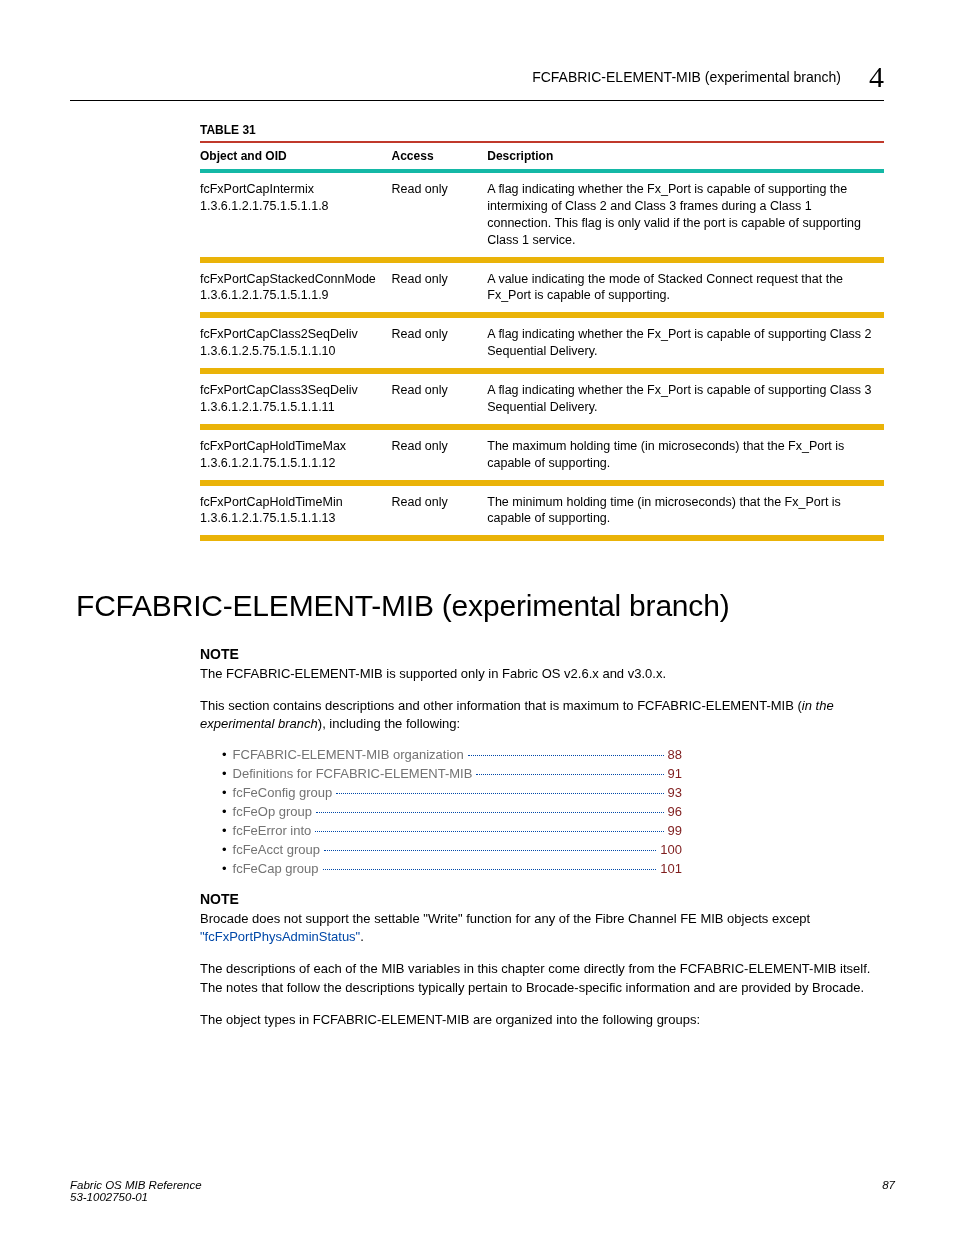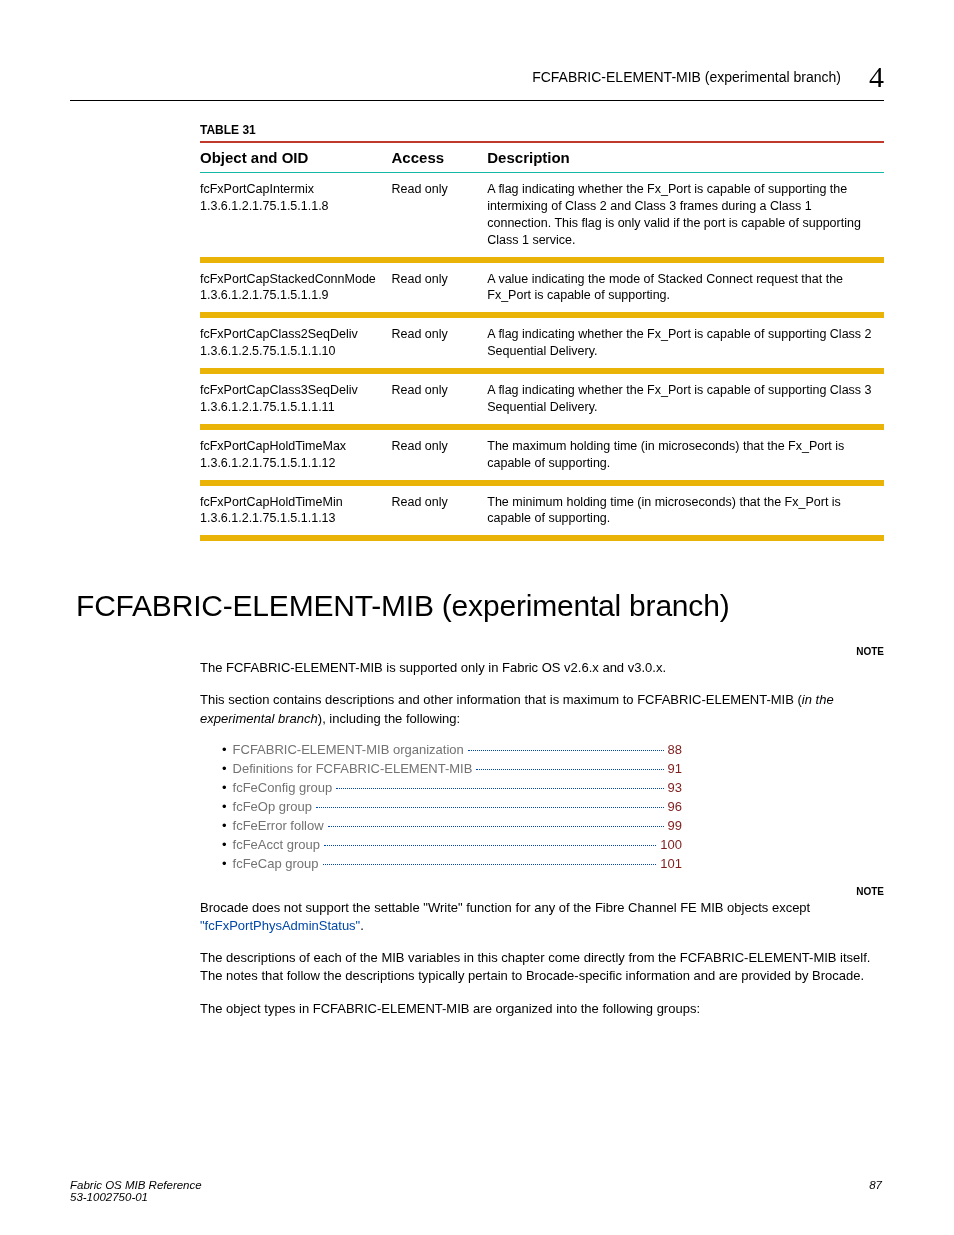--- a/index.html
+++ b/index.html
@@ -24,23 +24,23 @@
   }
   .header-title { font-size: 14px; }
   .chapter-num { font-size: 30px; font-weight: normal; font-family: Georgia, serif; }
   .content { margin-left: 130px; margin-right: 0; }
   .table-label { font-weight: bold; font-size: 12px; margin-bottom: 4px; }
   table { border-collapse: collapse; width: 100%; font-size: 12.5px; }
   .top-rule { border-top: 2px solid #c0392b; }
   th {
     text-align: left;
     font-weight: bold;
-    font-size: 15px;
+    font-size: 12px;
     padding: 6px 8px 6px 0;
-    border-bottom: 1px solid #14b8a6;
+    border-bottom: 4px solid #14b8a6;
     vertical-align: top;
   }
   td {
     text-align: left;
     padding: 8px 8px 8px 0;
     border-bottom: 6px solid #eab308;
     vertical-align: top;
     line-height: 1.35;
   }
   td.col-obj { width: 28%; }
@@ -49,42 +49,42 @@
   .obj-name { display: block; }
   .obj-oid { display: block; }
   .section-heading {
     font-family: "Arial Narrow", Arial, sans-serif;
     font-size: 30px;
     font-weight: normal;
     margin: 48px 0 22px 6px;
     font-stretch: condensed;
     letter-spacing: -0.2px;
   }
-  .note-label { font-weight: bold; font-size: 10px; display: block; text-align: right; }
+  .note-label { font-weight: bold; font-size: 14px; display: block; }
   .para { margin-bottom: 14px; line-height: 1.4; }
   .toc { list-style: none; margin: 12px 0 14px 22px; font-size: 13px; }
   .toc li { display: flex; align-items: baseline; margin: 4px 0; max-width: 460px; }
   .toc .bullet { margin-right: 6px; }
   .toc a { color: #737373; text-decoration: none; }
   .toc .dots {
     flex: 1;
     border-bottom: 1px dotted #0048a8;
     margin: 0 4px;
     position: relative;
     top: -3px;
   }
   .toc .pg { color: #7f1d1d; }
   .link { color: #0048a8; }
   .bullets { list-style: disc; margin: 10px 0 10px 30px; }
   .bullets li { margin: 8px 0; }
   .footer {
     position: absolute;
     bottom: 32px;
     left: 70px;
-    right: 72px;
+    right: 59px;
     display: flex;
     justify-content: space-between;
     font-style: italic;
     font-size: 11.5px;
   }
 </style>
 </head>
 <body>
 
 <div class="header">
@@ -190,21 +190,21 @@
         <span class="pg">93</span>
       </li>
       <li>
         <span class="bullet">•</span>
         <a>fcFeOp group</a>
         <span class="dots"></span>
         <span class="pg">96</span>
       </li>
       <li>
         <span class="bullet">•</span>
-        <a>fcFeError follow</a>
+        <a>fcFeError into</a>
         <span class="dots"></span>
         <span class="pg">99</span>
       </li>
       <li>
         <span class="bullet">•</span>
         <a>fcFeAcct group</a>
         <span class="dots"></span>
         <span class="pg">100</span>
       </li>
       <li>

